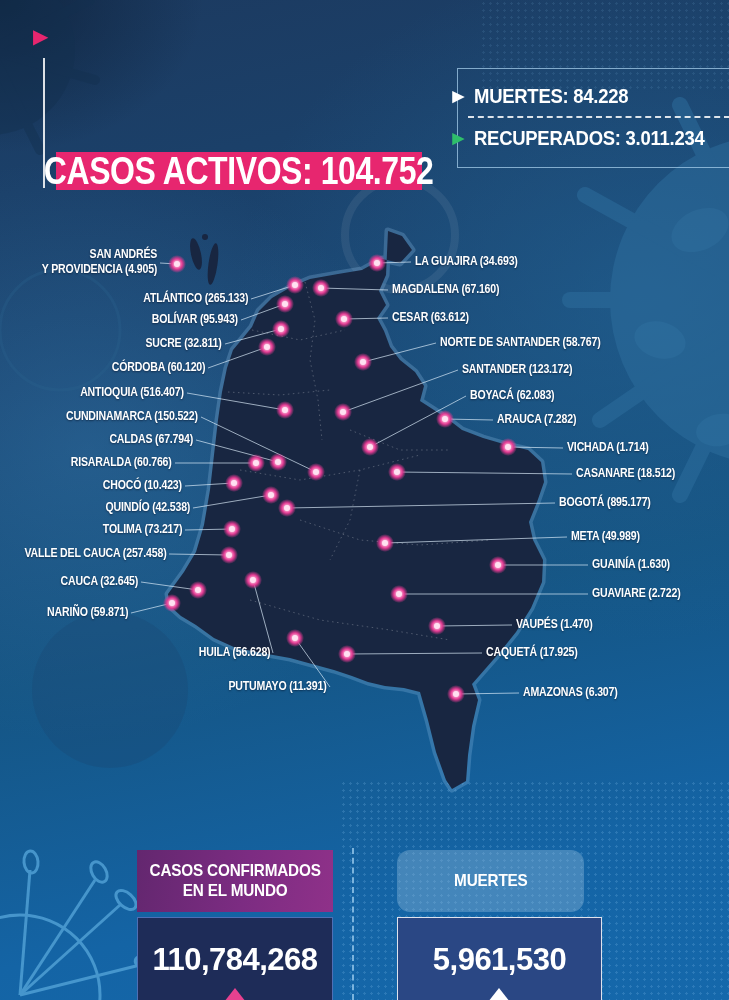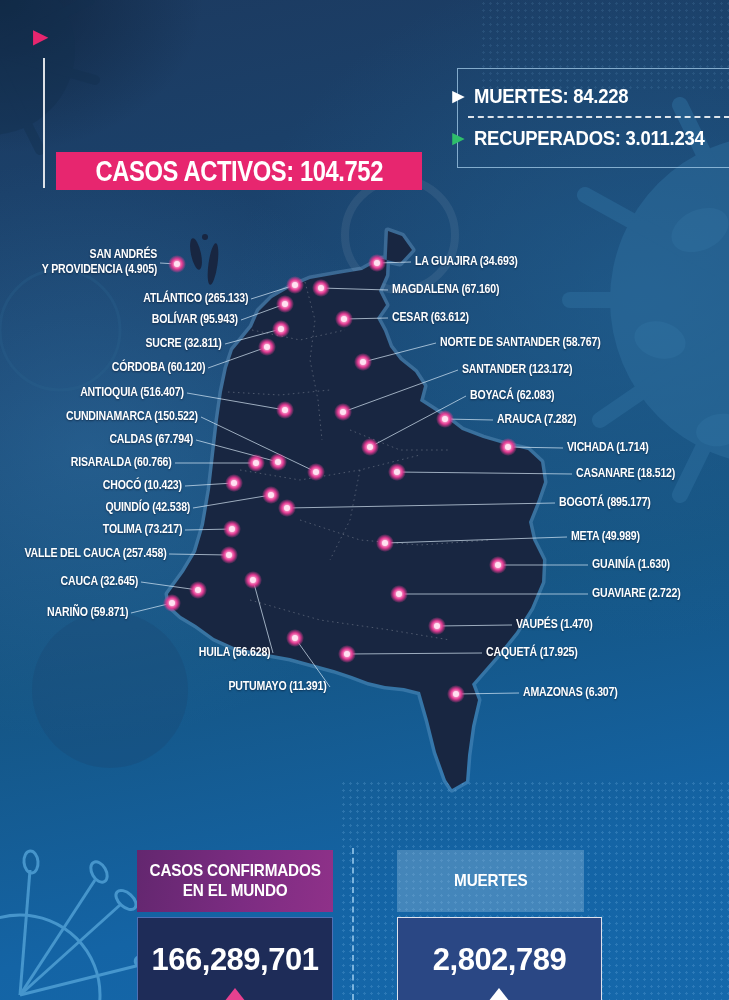--- a/index.html
+++ b/index.html
@@ -26,21 +26,21 @@
   .hero-arrow{position:absolute;left:33px;top:26px;color:#e7266f;font-size:20px;line-height:1;}
   .hero-rule{position:absolute;left:43px;top:58px;width:1.5px;height:130px;background:rgba(255,255,255,.85);}
   .hero{position:absolute;left:56px;top:16px;width:420px;}
   .hero-l{font-weight:bold;font-size:42px;line-height:44px;letter-spacing:-1px;
     transform:scaleX(.82);transform-origin:0 50%;white-space:nowrap;}
   .hero-l .en{font-weight:normal;}
   .hero-l sup{font-size:22px;vertical-align:18px;margin-left:2px;}
   .active-box{
     position:absolute;left:56px;top:152px;width:366px;height:38px;background:#e7266f;
     display:flex;align-items:center;justify-content:center;
-    font-weight:bold;font-size:29px;letter-spacing:-.5px;white-space:nowrap;}
+    font-weight:bold;font-size:39px;letter-spacing:-.5px;white-space:nowrap;}
   .active-box span{transform:scaleX(.82);}
   
   .stats-box{position:absolute;left:457px;top:68px;width:290px;height:100px;
     border:1px solid rgba(165,205,235,.75);padding:10px 0 10px 16px;}
   .stat-row{display:flex;align-items:center;height:34px;font-weight:bold;font-size:21px;letter-spacing:-.3px;white-space:nowrap;}
   .stat-row .tri{font-size:15px;margin:0 8px 0 -24px;width:16px;text-align:center;}
   .tri-white{color:#ffffff;}
   .tri-green{color:#2fbf6b;}
   .stat-row .txt{transform:scaleX(.88);transform-origin:0 50%;}
   .dash-sep{border-top:2px dashed rgba(255,255,255,.85);margin:3px 0 3px -6px;width:262px;}
@@ -53,21 +53,21 @@
   .map-label.right{text-align:left;transform:scaleX(.88);transform-origin:0 50%;}
   
   .world-title{position:absolute;left:34px;top:800px;font-size:30px;font-weight:bold;letter-spacing:-.3px;}
   .world-title sup{font-size:17px;vertical-align:12px;letter-spacing:1px;}
   .card-header{
     position:absolute;display:flex;align-items:center;justify-content:center;text-align:center;
     font-weight:bold;font-size:17px;line-height:20px;white-space:pre-line;letter-spacing:-.2px;}
   .card-header span{transform:scaleX(.9);}
   .ch-left{left:137px;top:850px;width:196px;height:62px;
     background:linear-gradient(100deg,#63276f 0%,#7c2c82 55%,#8f3189 100%);}
-  .ch-right{left:397px;top:850px;width:187px;height:62px;background:rgba(148,188,220,.38);}
+  .ch-right{left:397px;top:850px;width:187px;height:62px;background:rgba(148,188,220,.38);border-radius:13px;}
   .card-box{
     position:absolute;display:flex;align-items:flex-start;justify-content:center;
     font-weight:bold;font-size:31px;letter-spacing:-.5px;padding-top:24px;}
   .cb-left{left:137px;top:917px;width:196px;height:95px;background:#1e2c58;border:1.5px solid #4f6fb5;}
   .cb-right{left:397px;top:917px;width:205px;height:95px;background:#2a4784;border:1.5px solid rgba(255,255,255,.85);}
   .up-arrow{position:absolute;width:0;height:0;border-left:11px solid transparent;border-right:11px solid transparent;}
   .ua-pink{left:224px;top:988px;border-bottom:14px solid #e7418f;}
   .ua-white{left:488px;top:988px;border-bottom:14px solid #ffffff;}
   .v-dash{position:absolute;left:352px;top:848px;height:152px;border-left:2px dashed rgba(150,200,235,.8);}
 </style>
@@ -306,25 +306,25 @@
       <div class="map-label right" style="top: 586px; left: 592px;">GUAVIARE (2.722)</div>
       <div class="map-label right" style="top: 617px; left: 516px;">VAUPÉS (1.470)</div>
       <div class="map-label right" style="top: 645px; left: 486px;">CAQUETÁ (17.925)</div>
       <div class="map-label right" style="top: 685px; left: 523px;">AMAZONAS (6.307)</div>
     </div>
 
 
   <div class="card-header ch-left"><span>CASOS CONFIRMADOS
 EN EL MUNDO</span></div>
   <div class="card-box cb-left">
-      <span>166,289,701</span>
+      <span>110,784,268</span>
     </div>
   <div class="up-arrow ua-pink"></div>
 
   <div class="v-dash"></div>
 
   <div class="card-header ch-right"><span>MUERTES</span></div>
   <div class="card-box cb-right">
-      <span>2,802,789</span>
+      <span>5,961,530</span>
     </div>
   <div class="up-arrow ua-white"></div>
 
 </div>
 
 </body></html>

